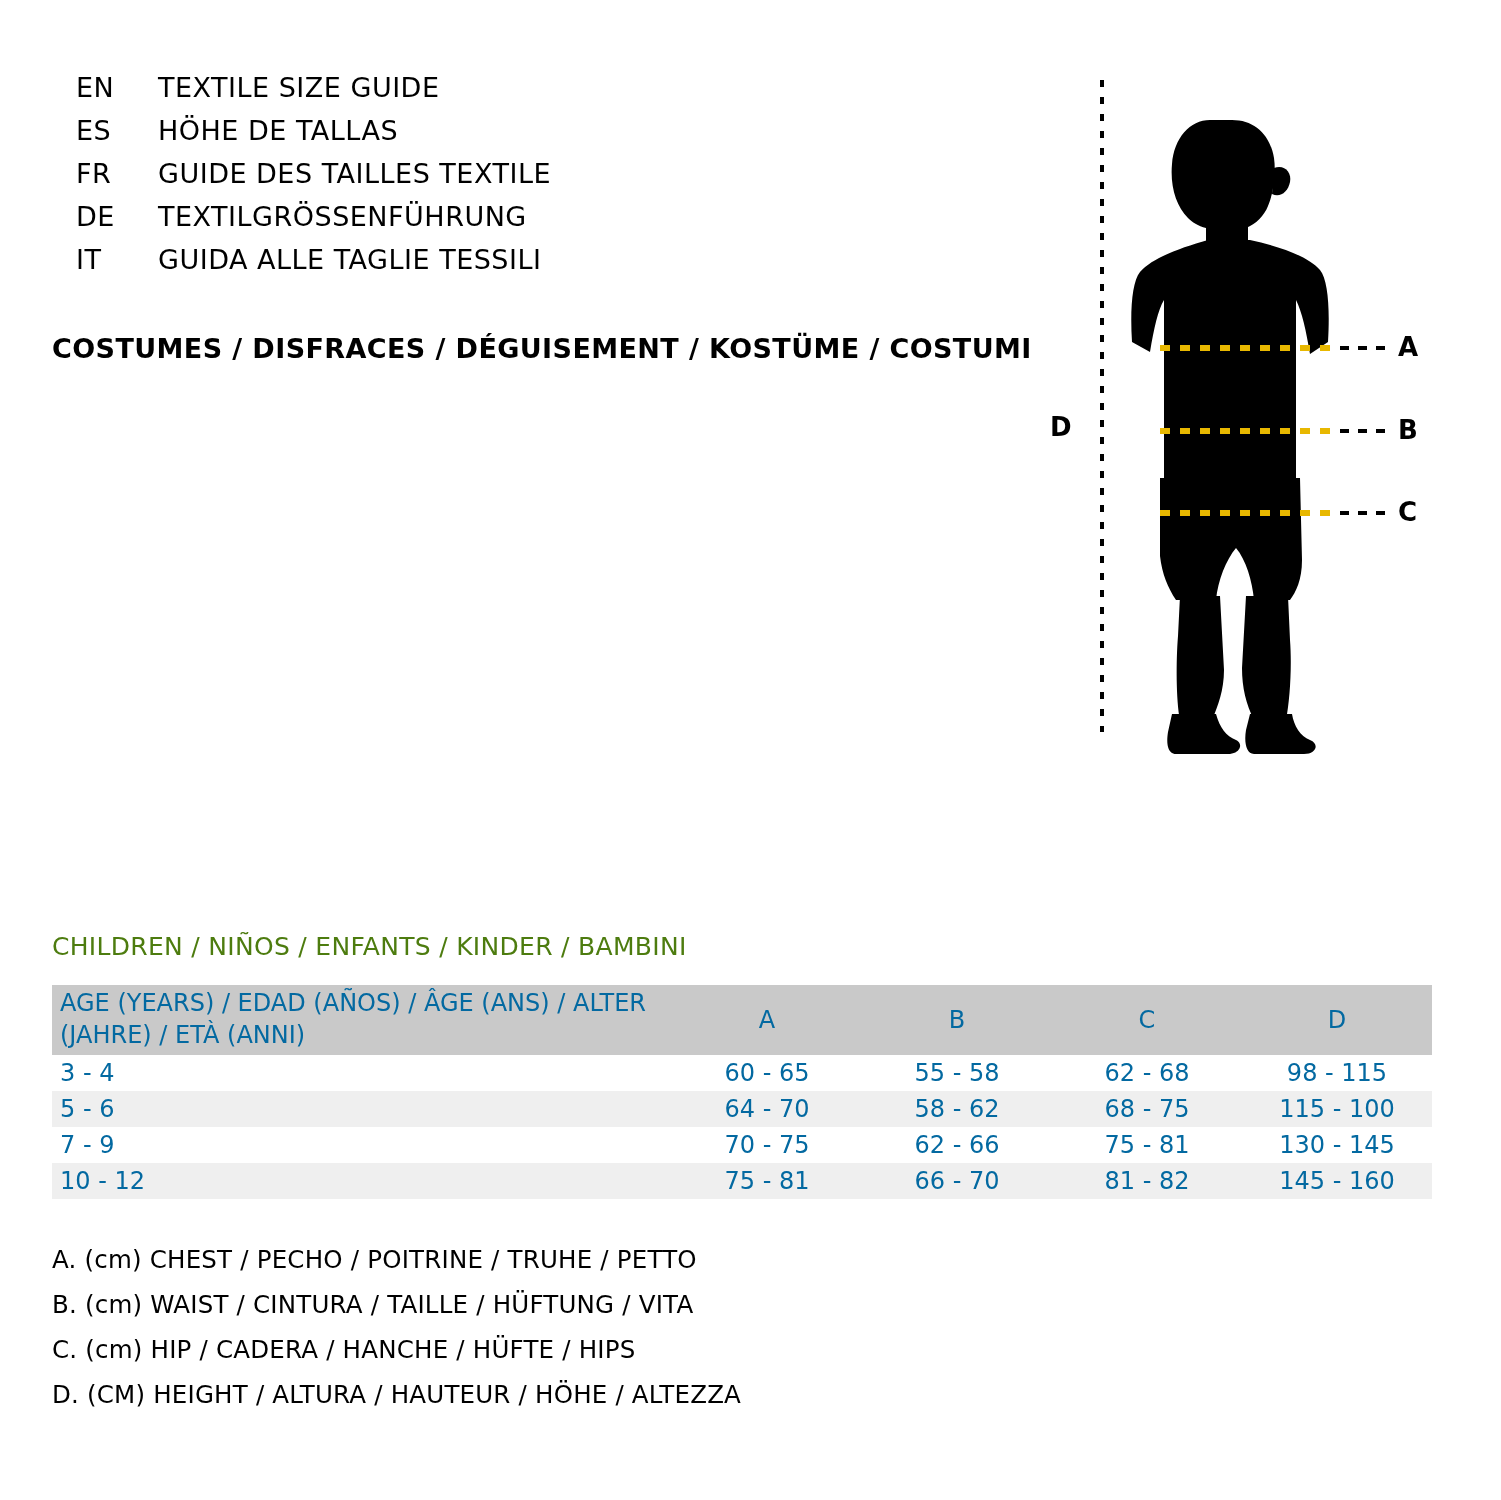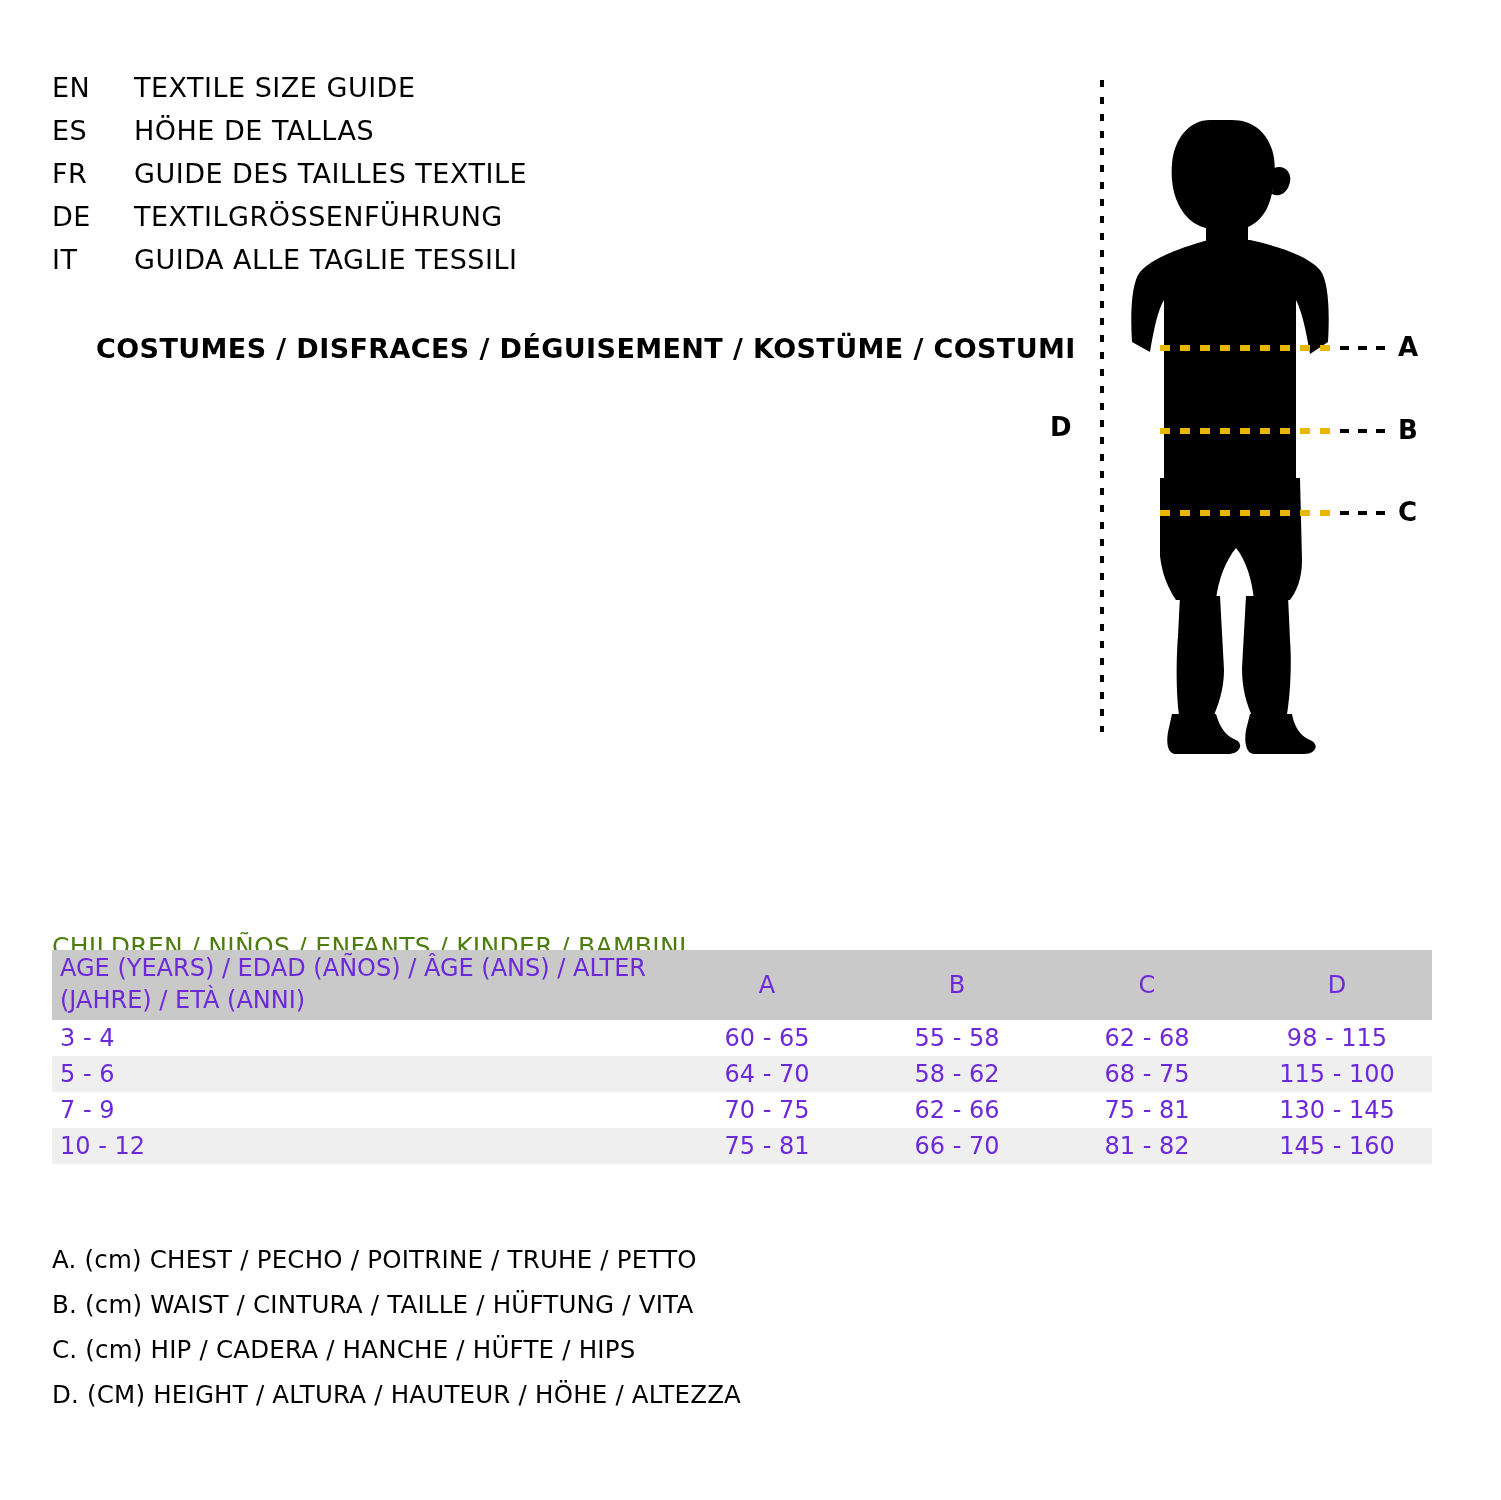--- a/index.html
+++ b/index.html
@@ -27,33 +27,33 @@
     display: flex;
     align-items: baseline;
     height: 43px;
     font-size: 27px;
     letter-spacing: 0.5px;
     color: #000;
   }
   .lang-code {
     width: 82px;
     flex: 0 0 82px;
+    margin-left: 24px;
   }
   .lang-name {
     flex: 1 1 auto;
   }
   .costumes-line {
     position: absolute;
     left: 52px;
     top: 333px;
     font-size: 27px;
     font-weight: bold;
     letter-spacing: 0.4px;
     color: #000;
-    margin-left: 44px;
   }
 
   
   .figure-area {
     position: absolute;
     left: 1040px;
     top: 60px;
     width: 420px;
     height: 700px;
   }
@@ -78,25 +78,25 @@
     position: absolute;
     left: 52px;
     top: 932px;
     font-size: 25px;
     color: #4d7c0f;
     letter-spacing: 0.3px;
   }
   table.size-table {
     position: absolute;
     left: 52px;
-    top: 950px;
+    top: 985px;
     width: 1380px;
     border-collapse: collapse;
     font-size: 24px;
-    color: #6d28d9;
+    color: #0369a1;
   }
   table.size-table th,
   table.size-table td {
     padding: 0;
     font-weight: normal;
     text-align: center;
     height: 36px;
     vertical-align: middle;
   }
   table.size-table thead th {

